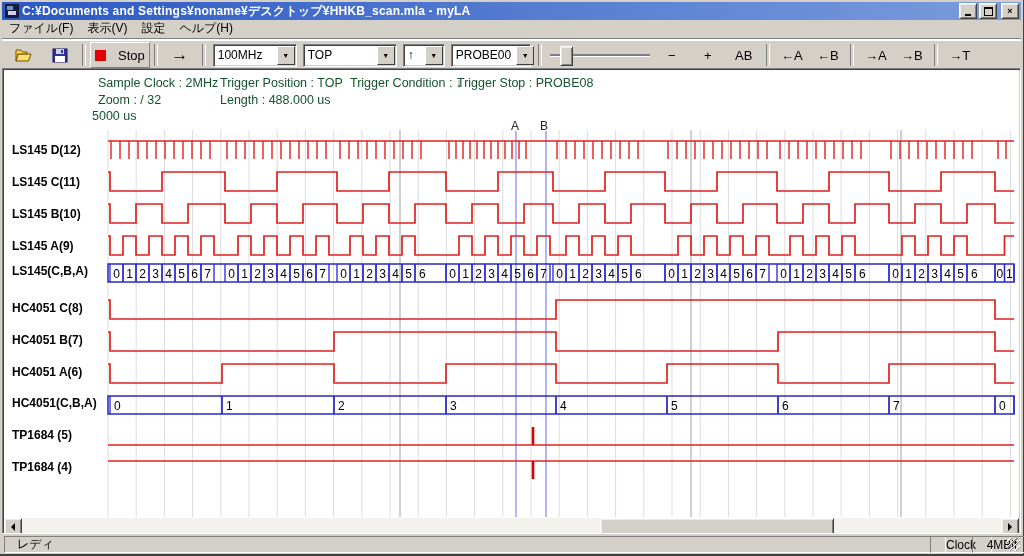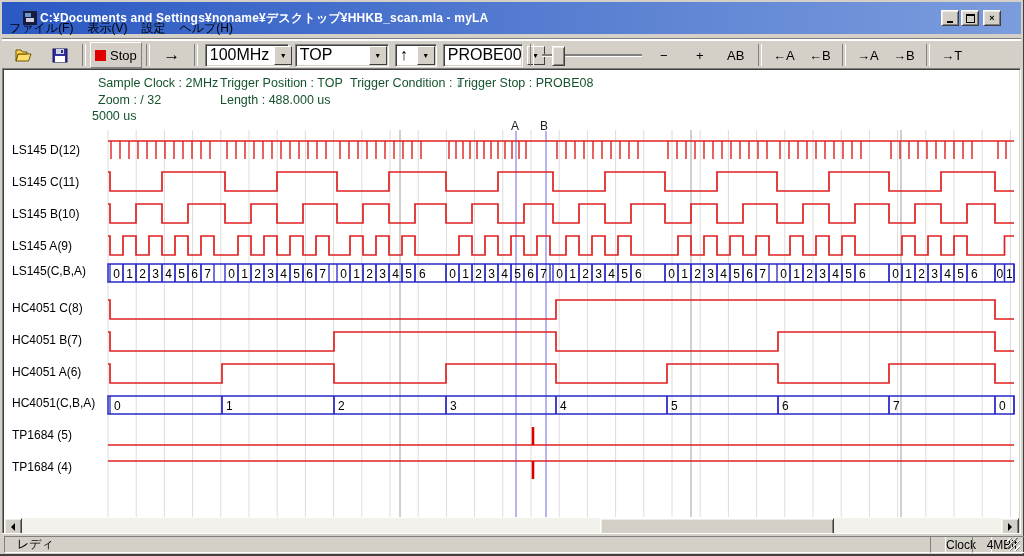--- a/index.html
+++ b/index.html
@@ -1,56 +1,56 @@
 <!DOCTYPE html>
 <html><head>
 <meta charset="utf-8">
 <style>
   html,body{margin:0;padding:0;width:1024px;height:556px;overflow:hidden;
     font-family:"Liberation Sans","DejaVu Sans",sans-serif;background:#d4d0c8;}
   .window{position:absolute;inset:0;background:#d4d0c8;border-bottom:2px solid #404040;border-right:1px solid #404040;}
   
-  .titlebar{position:absolute;left:2px;top:2px;right:2px;height:32px;
-    background:linear-gradient(90deg,#2b59c3,#7b9cdd);display:flex;align-items:center;padding:0 20px;}
+  .titlebar{position:absolute;left:2px;top:2px;right:2px;height:18px;
+    background:linear-gradient(90deg,#2b59c3,#7b9cdd);display:flex;align-items:center;padding:0 2px;}
   .app-icon{width:14px;height:14px;margin:0 3px 0 1px;background:#1a1a3a;position:relative;flex:none;}
   .app-icon i{position:absolute;display:block;}
   .app-icon .p1{left:2px;top:2px;width:6px;height:4px;background:#69c;}
   .app-icon .p2{left:3px;top:7px;width:8px;height:4px;background:#cfcfe8;}
   .title-text{color:#fff;font-size:12px;font-weight:bold;white-space:nowrap;overflow:hidden;flex:1;letter-spacing:.2px;}
   .tb-ctrl{width:16px;height:14px;margin-left:2px;background:#d4d0c8;border:1px solid;border-color:#fff #404040 #404040 #fff;
     box-shadow:inset 1px 1px 0 #ecebe5,inset -1px -1px 0 #808080;display:flex;align-items:center;justify-content:center;
     font-size:9px;font-weight:bold;color:#000;flex:none;line-height:1;}
   .glyph-min{width:6px;height:2px;background:#000;margin-top:7px;}
   .glyph-max{width:7px;height:6px;border:1px solid #000;border-top-width:2px;}
   
   .menubar{position:absolute;left:2px;top:20px;right:2px;height:18px;display:flex;align-items:flex-end;
     border-bottom:1px solid #808080;box-shadow:0 1px 0 #fff;}
   .menu-item{font-size:12px;color:#000;padding:1px 7px;white-space:nowrap;}
   
   .toolbar{position:absolute;left:2px;top:40px;right:2px;height:28px;display:flex;align-items:center;
     border-top:1px solid #fff;border-bottom:1px solid #808080;padding-left:4px;}
   .tsep{width:2px;height:22px;margin:0 4px;border-left:1px solid #808080;border-right:1px solid #fff;flex:none;}
-  .tb-btn{height:24px;min-width:26px;display:flex;align-items:center;justify-content:center;gap:4px;
+  .tb-btn{height:24px;min-width:26px;display:flex;align-items:center;justify-content:center;gap:12px;
     font-size:13px;color:#000;padding:0 4px;flex:none;background:transparent;border:1px solid transparent;}
   .tb-btn.framed{border:1px solid;border-color:#fff #808080 #808080 #fff;background:#d4d0c8;}
   .stop-square{width:11px;height:11px;background:#e00000;display:inline-block;}
   .combo{height:21px;background:#fff;border:1px solid;border-color:#808080 #fff #fff #808080;
     box-shadow:inset 1px 1px 0 #404040,inset -1px -1px 0 #d4d0c8;display:flex;align-items:center;flex:none;margin:0 3px;}
-  .combo-val{font-size:16px;padding:0 4px;flex:1;white-space:nowrap;color:#000;}
+  .combo-val{font-size:12px;padding:0 4px;flex:1;white-space:nowrap;color:#000;}
   .combo-btn{width:16px;height:17px;margin:1px;background:#d4d0c8;border:1px solid;border-color:#fff #404040 #404040 #fff;
     display:flex;align-items:center;justify-content:center;font-size:7px;color:#000;flex:none;}
   .tslider{position:relative;width:100px;height:22px;flex:none;margin:0 4px;}
   .tslider .track{position:absolute;left:0;right:0;top:10px;height:2px;background:#808080;box-shadow:0 1px 0 #fff;}
   .tslider .thumb{position:absolute;left:10px;top:2px;width:11px;height:18px;background:#d4d0c8;
     border:1px solid;border-color:#fff #404040 #404040 #fff;box-shadow:inset 1px 1px 0 #ecebe5,inset -1px -1px 0 #808080;}
   
   .main-panel{position:absolute;left:2px;top:68px;right:2px;bottom:20px;background:#fff;
     border:1px solid;border-color:#808080 #fff #fff #808080;box-shadow:inset 1px 1px 0 #404040,inset -1px -1px 0 #d4d0c8;}
   .overlay-text{position:absolute;font-size:12.5px;color:#14532d;white-space:nowrap;z-index:3;}
-  .chan-label{position:absolute;left:12px;font-size:12px;color:#000;white-space:nowrap;z-index:3;}
+  .chan-label{position:absolute;left:12px;font-size:12px;color:#000;white-space:nowrap;z-index:3;font-weight:bold;}
   .marker-label{position:absolute;font-size:12px;color:#222;z-index:3;}
   #wavesvg{position:absolute;left:0;top:0;z-index:2;}
   
   .hscroll{position:absolute;left:4px;right:4px;top:518px;height:16px;background:#f3f1ec;z-index:4;}
   .sb-btn{position:absolute;top:0;width:16px;height:16px;background:#d4d0c8;border:1px solid;
     border-color:#fff #404040 #404040 #fff;box-shadow:inset 1px 1px 0 #ecebe5,inset -1px -1px 0 #808080;
     display:flex;align-items:center;justify-content:center;}
   .sb-btn.left{left:0;} .sb-btn.right{right:0;}
   .arr{width:0;height:0;border:4px solid transparent;}
   .arr.l{border-right-color:#000;margin-left:-4px;}

